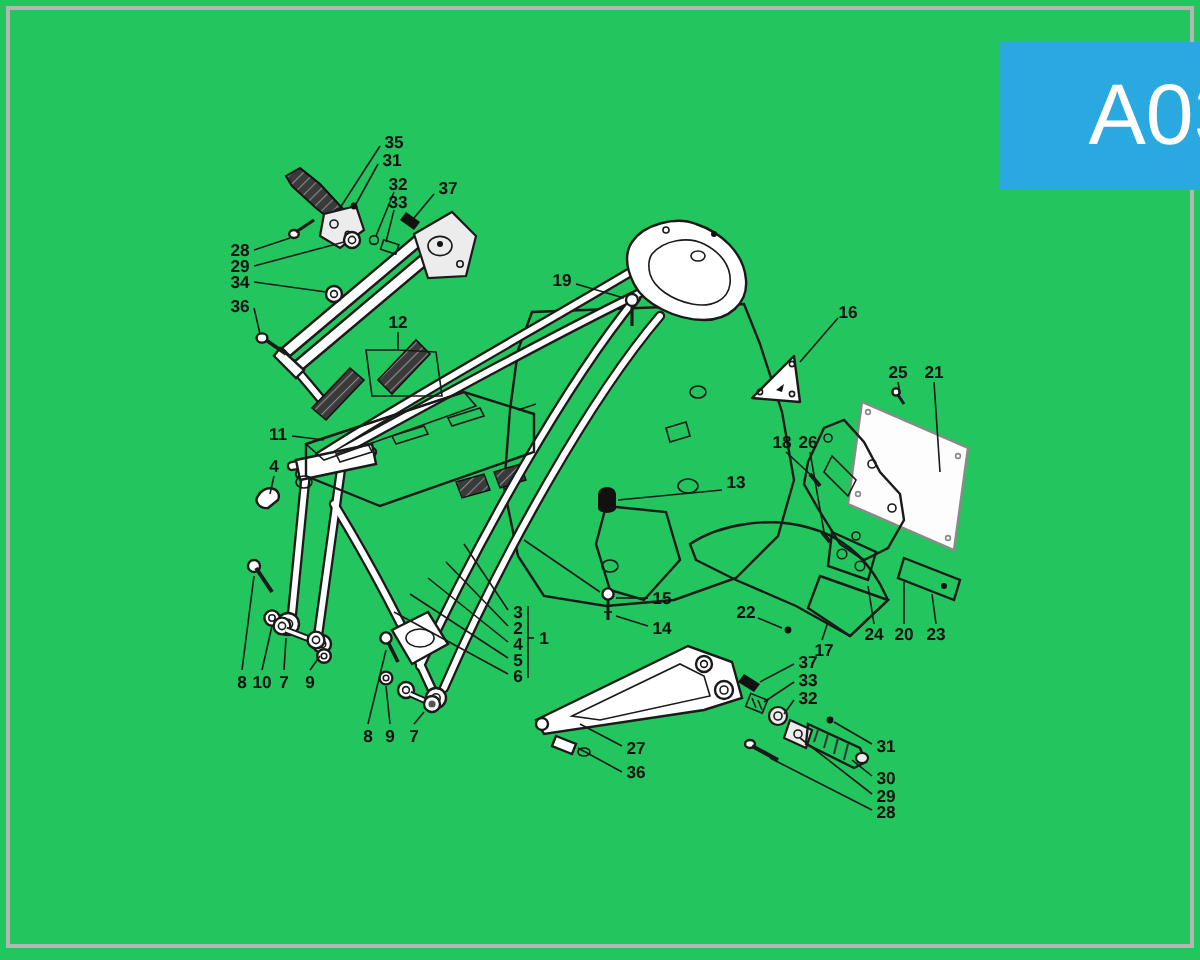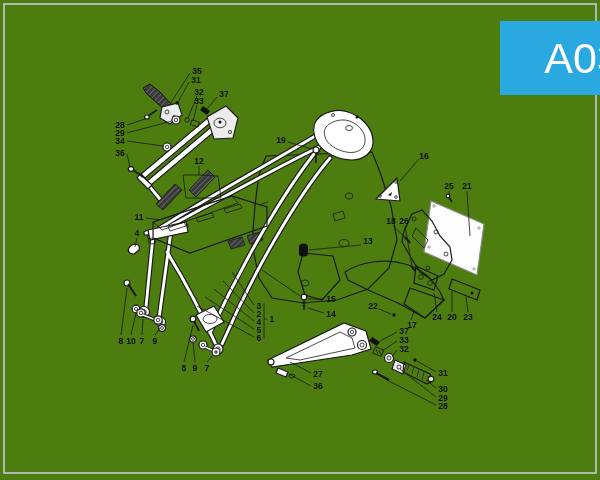--- a/index.html
+++ b/index.html
@@ -1,16 +1,16 @@
 <!DOCTYPE html>
 <html><head>
 <meta charset="utf-8">
 <style>
   html,body{margin:0;padding:0;background:#fff;}
-  .page{position:relative;width:600px;height:480px;background:#4d7c0f;overflow:hidden;
+  .page{position:relative;width:600px;height:480px;background:#22c55e;overflow:hidden;
         font-family:"Liberation Sans",sans-serif;}
   .page-frame{position:absolute;left:3px;top:3px;right:3px;bottom:6px;
         border:2px solid #b5b5b5;pointer-events:none;}
   .badge{position:absolute;left:500px;top:21px;width:77px;height:74px;
         display:flex;align-items:center;justify-content:center;padding-left:44px;}
   .badge span{color:#fff;font-size:43px;font-weight:400;letter-spacing:0px;line-height:1;}
   svg#diagram{position:absolute;left:0;top:0;}
   .callout{font-family:"Liberation Sans",sans-serif;font-size:8.6px;font-weight:bold;
         fill:#111;text-anchor:middle;dominant-baseline:central;}
   .leader{fill:none;stroke:#1a1a1a;stroke-width:0.8;}

